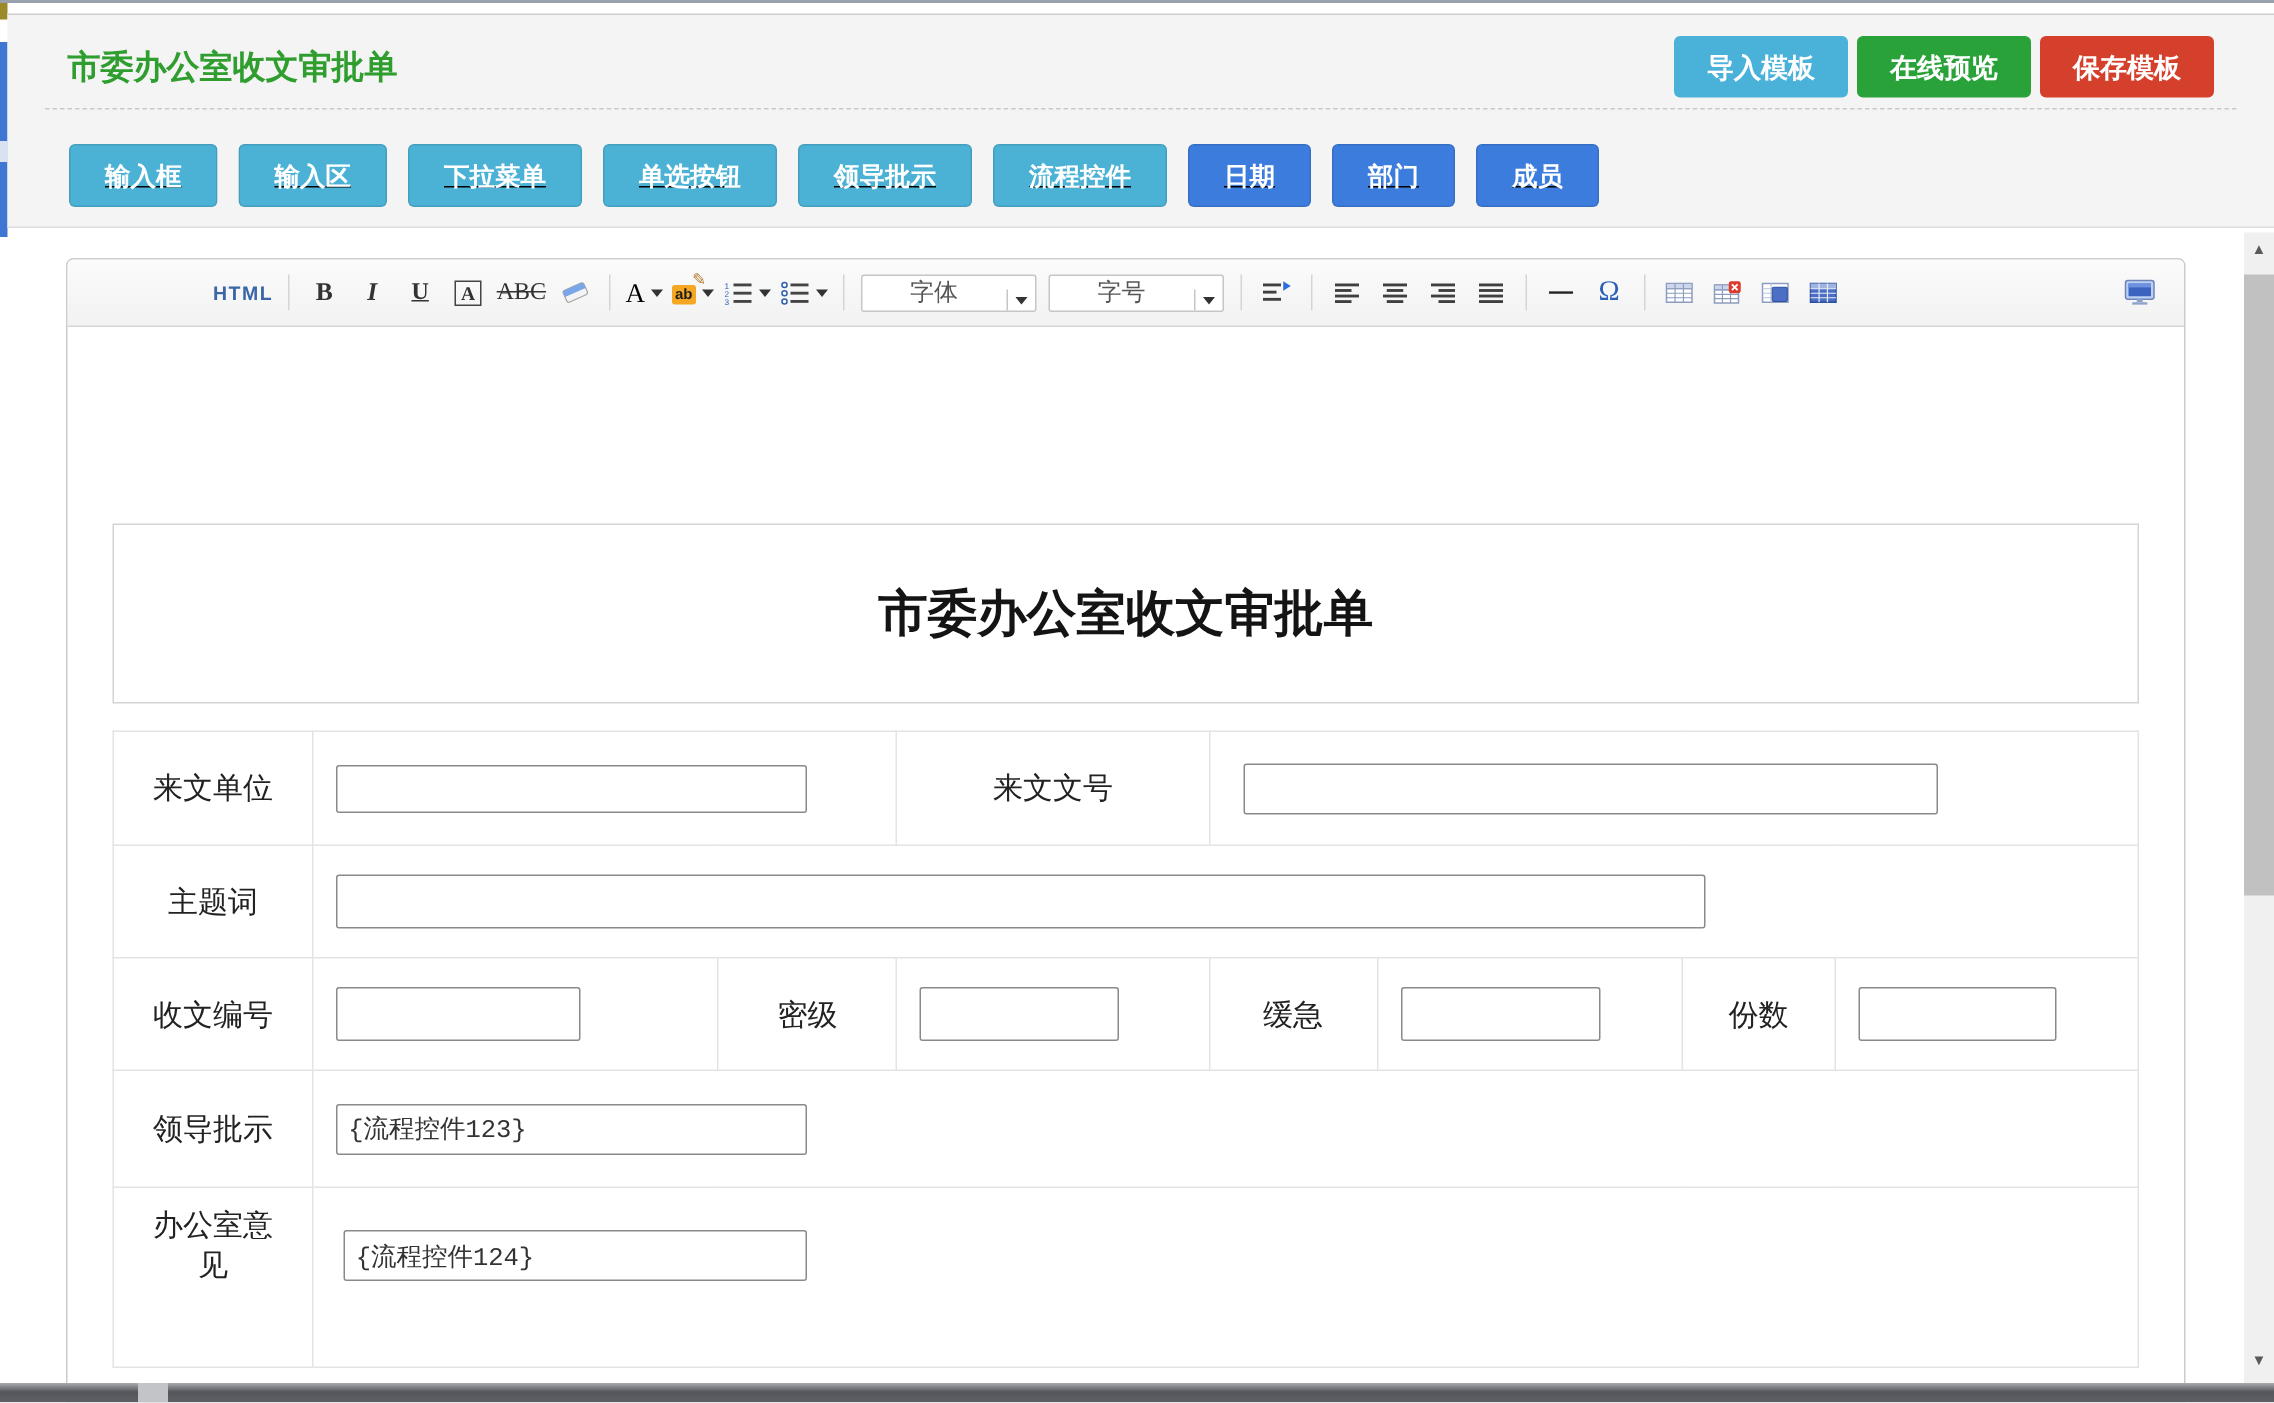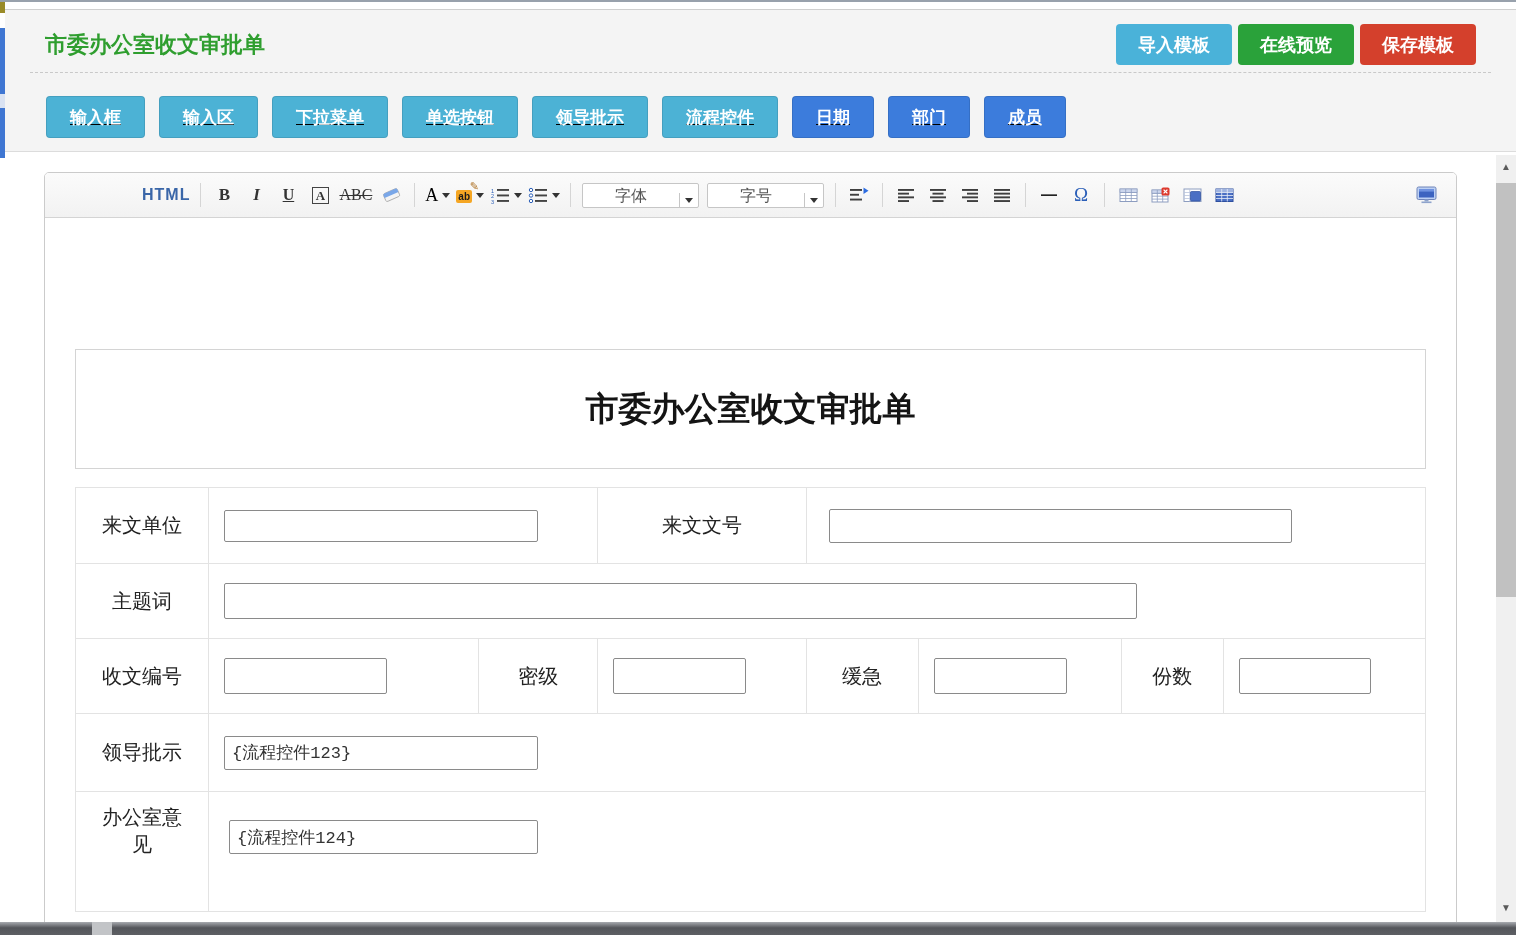--- a/index.html
+++ b/index.html
@@ -45,21 +45,21 @@
   .toolbar { height: 45px; display: flex; align-items: center; padding-left: 94px; padding-right: 14px;
     background: linear-gradient(#fbfbfb, #f2f2f2); border-bottom: 1px solid #d4d4d4; }
   .sep { width: 1px; height: 24px; background: #d5d5d5; margin: 0 7px; flex: 0 0 auto; }
   .tbtn { min-width: 26px; height: 26px; display: flex; align-items: center; justify-content: center;
     border-radius: 3px; margin: 0 3px; cursor: pointer; flex: 0 0 auto; color: #333; }
   .tbtn .glyph-b { font-size: 17px; font-weight: bold; }
   .tbtn .glyph-i { font-size: 17px; font-style: italic; font-weight: bold; }
   .tbtn .glyph-u { font-size: 16px; text-decoration: underline; font-weight: bold; }
   .tbtn .glyph-a-box { font-size: 13px; font-weight: bold; border: 1px solid #444; padding: 0px 3px; line-height: 15px; }
   .tbtn .glyph-abc { font-size: 16px; font-weight: normal; text-decoration: line-through; letter-spacing: 0; }
-  .html-label { font-size: 16px; font-weight: bold; color: #3a66a8; letter-spacing: 1px; }
+  .html-label { font-size: 13px; font-weight: bold; color: #3a66a8; letter-spacing: 1px; }
   .caret { width: 0; height: 0; border: 4px solid transparent; border-top: 5px solid #333; margin-left: 4px; margin-top: 5px; }
   .combo { display: flex; align-items: center; margin: 0 3px; cursor: pointer; }
   .hl-wrap { position: relative; }
   .hl-ab { background: #f5a623; color: #1c1c1c; font-size: 10px; font-weight: bold; padding: 1px 2px; border-radius: 2px; }
   .hl-pen { position: absolute; right: -7px; top: -6px; font-size: 11px; color: #b0752a; }
   .sel { width: 117px; height: 25px; border: 1px solid #c6c6c6; border-radius: 2px; background: #fff;
     display: flex; margin: 0 4px; cursor: pointer; align-items: flex-end; }
   .sel .txt { flex: 1; text-align: center; font-size: 16px; color: #555; line-height: 23px;
     font-family: "Liberation Serif", serif; }
   .sel .cbox { width: 19px; border-left: 1px solid #c6c6c6; display: flex; align-items: center; justify-content: center; }

